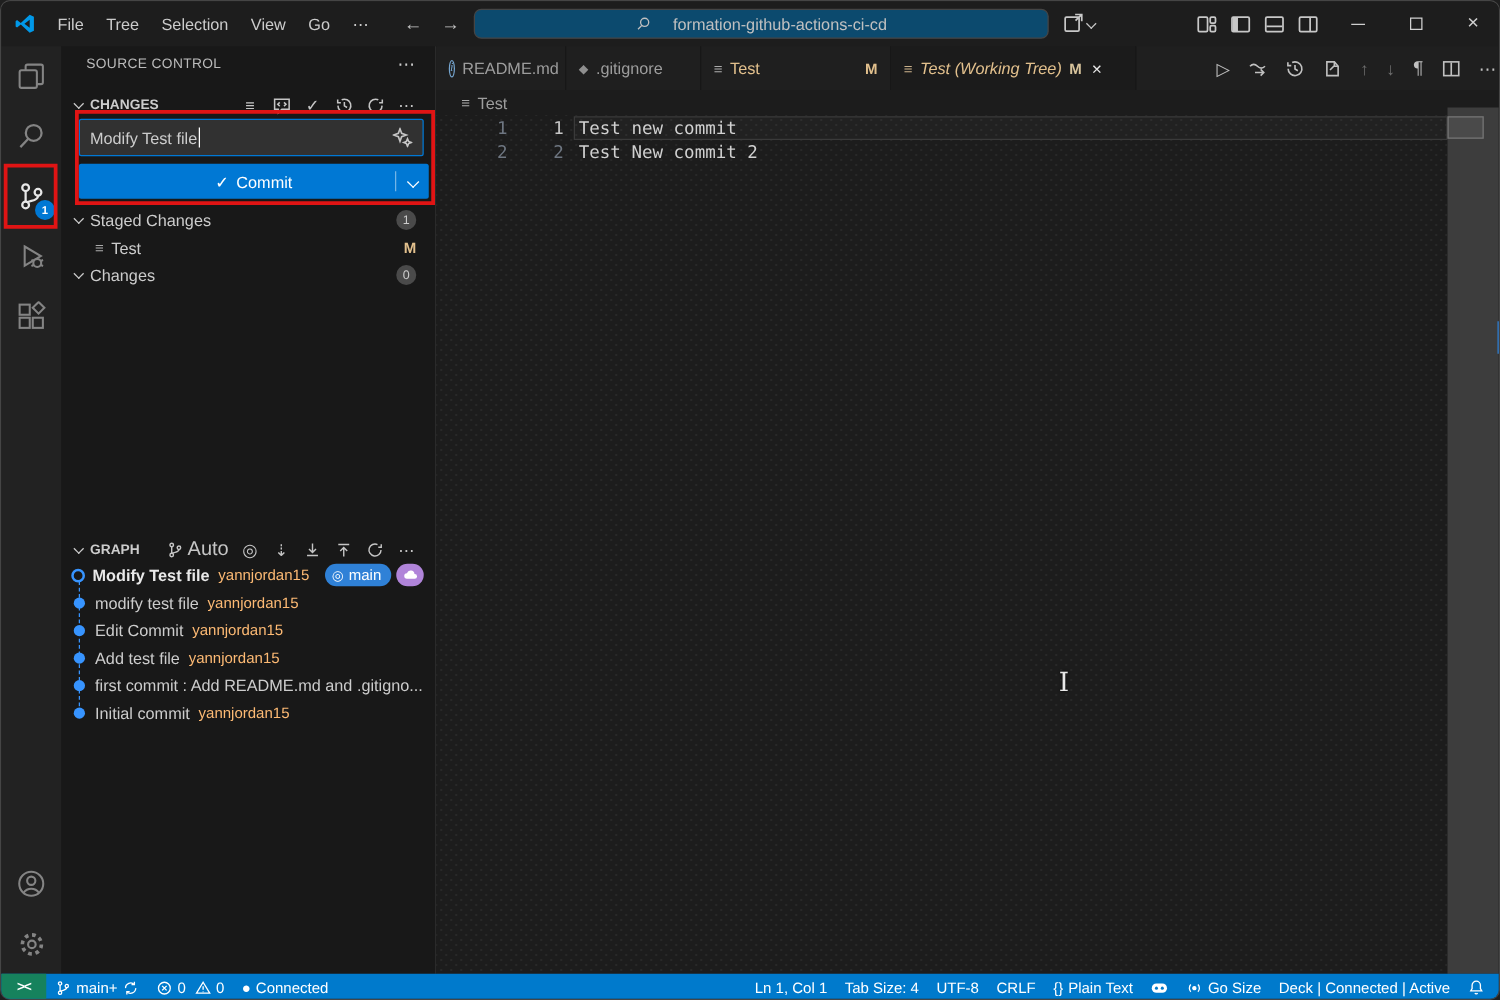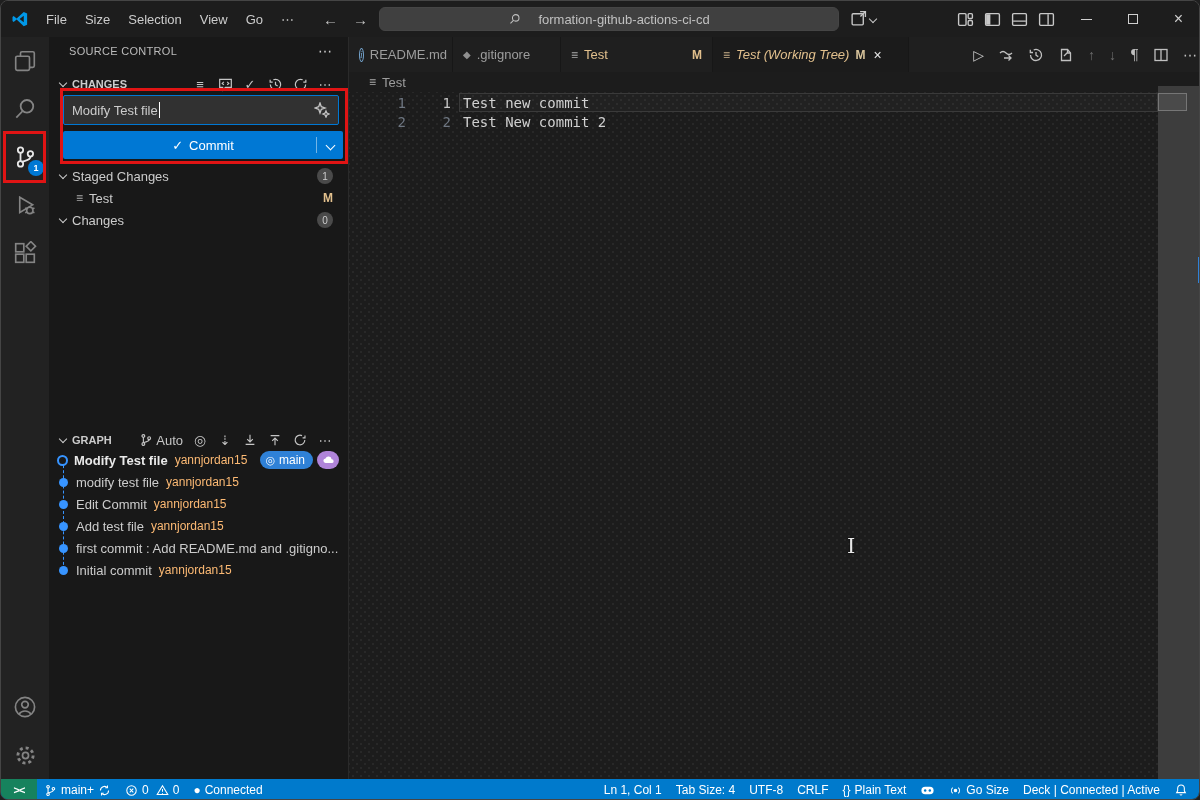--- a/index.html
+++ b/index.html
@@ -8,21 +8,21 @@
     font-family:"Liberation Sans",sans-serif;color:#cccccc;overflow:hidden;
     border:1px solid #454545;border-radius:8px;}
   .abs{position:absolute;}
   svg{display:block;}
   .ico svg{stroke:currentColor;fill:none;stroke-width:1.3;}
   
   .titlebar{position:absolute;left:0;top:0;width:1200px;height:36px;background:#1d1d1d;
     display:flex;align-items:center;font-size:13px;color:#cccccc;}
   .menu-item{padding:0 9px;height:24px;display:flex;align-items:center;border-radius:4px;}
   .nav-arrow{position:absolute;top:0;height:36px;display:flex;align-items:center;color:#c5c5c5;font-size:15px;}
-  .cmdcenter{position:absolute;left:378px;top:6px;width:460px;height:24px;background:#404040;
+  .cmdcenter{position:absolute;left:378px;top:6px;width:460px;height:24px;background:#0c4a6e;
     border:1px solid #454545;border-radius:6px;display:flex;align-items:center;justify-content:center;
     color:#c0c0c0;font-size:13px;gap:17px;}
   .win-btn{position:absolute;top:0;height:36px;width:45px;display:flex;align-items:center;justify-content:center;color:#d0d0d0;}
   .layout-icons{position:absolute;right:146px;top:0;height:36px;display:flex;align-items:center;gap:10px;color:#c8c8c8;}
   
   .activitybar{position:absolute;left:0;top:36px;width:48px;height:742px;background:#222222;}
   .act-item{width:48px;height:48px;display:flex;align-items:center;justify-content:center;color:#848484;position:relative;}
   .act-item.active{color:#e7e7e7;}
   .act-bottom{position:absolute;left:0;bottom:0;width:48px;}
   .act-badge{position:absolute;right:5px;bottom:5px;width:16px;height:16px;border-radius:50%;
@@ -102,21 +102,21 @@
 <div class="window">
 
   <div class="titlebar">
     <span class="ico" style="margin:0 8px 0 10px">
       <svg width="18" height="18" viewBox="0 0 24 24">
           <path fill="#0098e8" stroke="none" d="M17 2.5l4.5 2v15l-4.5 2-9.5-8.7-4 3.2L2 14.8v-5.6L3.5 8l4 3.2L17 2.5z"></path>
           <path fill="#1d1d1d" stroke="none" d="M17 7.8L11.4 12 17 16.2V7.8z"></path>
         </svg>
     </span>
     <div class="menu-item">File</div>
-    <div class="menu-item">Size</div>
+    <div class="menu-item">Tree</div>
     <div class="menu-item">Selection</div>
     <div class="menu-item">View</div>
     <div class="menu-item">Go</div>
     <div class="menu-item">⋯</div>
 
     <div class="nav-arrow" style="left:322px">←</div>
     <div class="nav-arrow" style="left:352px">→</div>
 
     <div class="cmdcenter">
       <span class="ico">
@@ -300,21 +300,21 @@
       <span class="hdr-icons">
         <span style="display:flex;align-items:center;gap:3px">
           <span class="ico">
               <svg width="14" height="14" viewBox="0 0 16 16">
                 <circle cx="5" cy="3.4" r="1.6"></circle>
                 <circle cx="5" cy="12.6" r="1.6"></circle>
                 <circle cx="11.6" cy="5.9" r="1.6"></circle>
                 <path d="M5 5v6M11.6 7.5c0 2.6-4 2.3-6 3.5"></path>
               </svg>
             </span>
-          <span style="font-size:13px">Auto</span>
+          <span style="font-size:16px">Auto</span>
         </span>
         <span class="hico" style="font-size:14px">◎</span>
         <span class="hico">⇣</span>
         <span class="hico ico">
             <svg width="14" height="14" viewBox="0 0 16 16">
               <path d="M8 2v8M4.8 7L8 10.2 11.2 7M3 13h10"></path>
             </svg>
           </span>
         <span class="hico ico">
             <svg width="14" height="14" viewBox="0 0 16 16">

